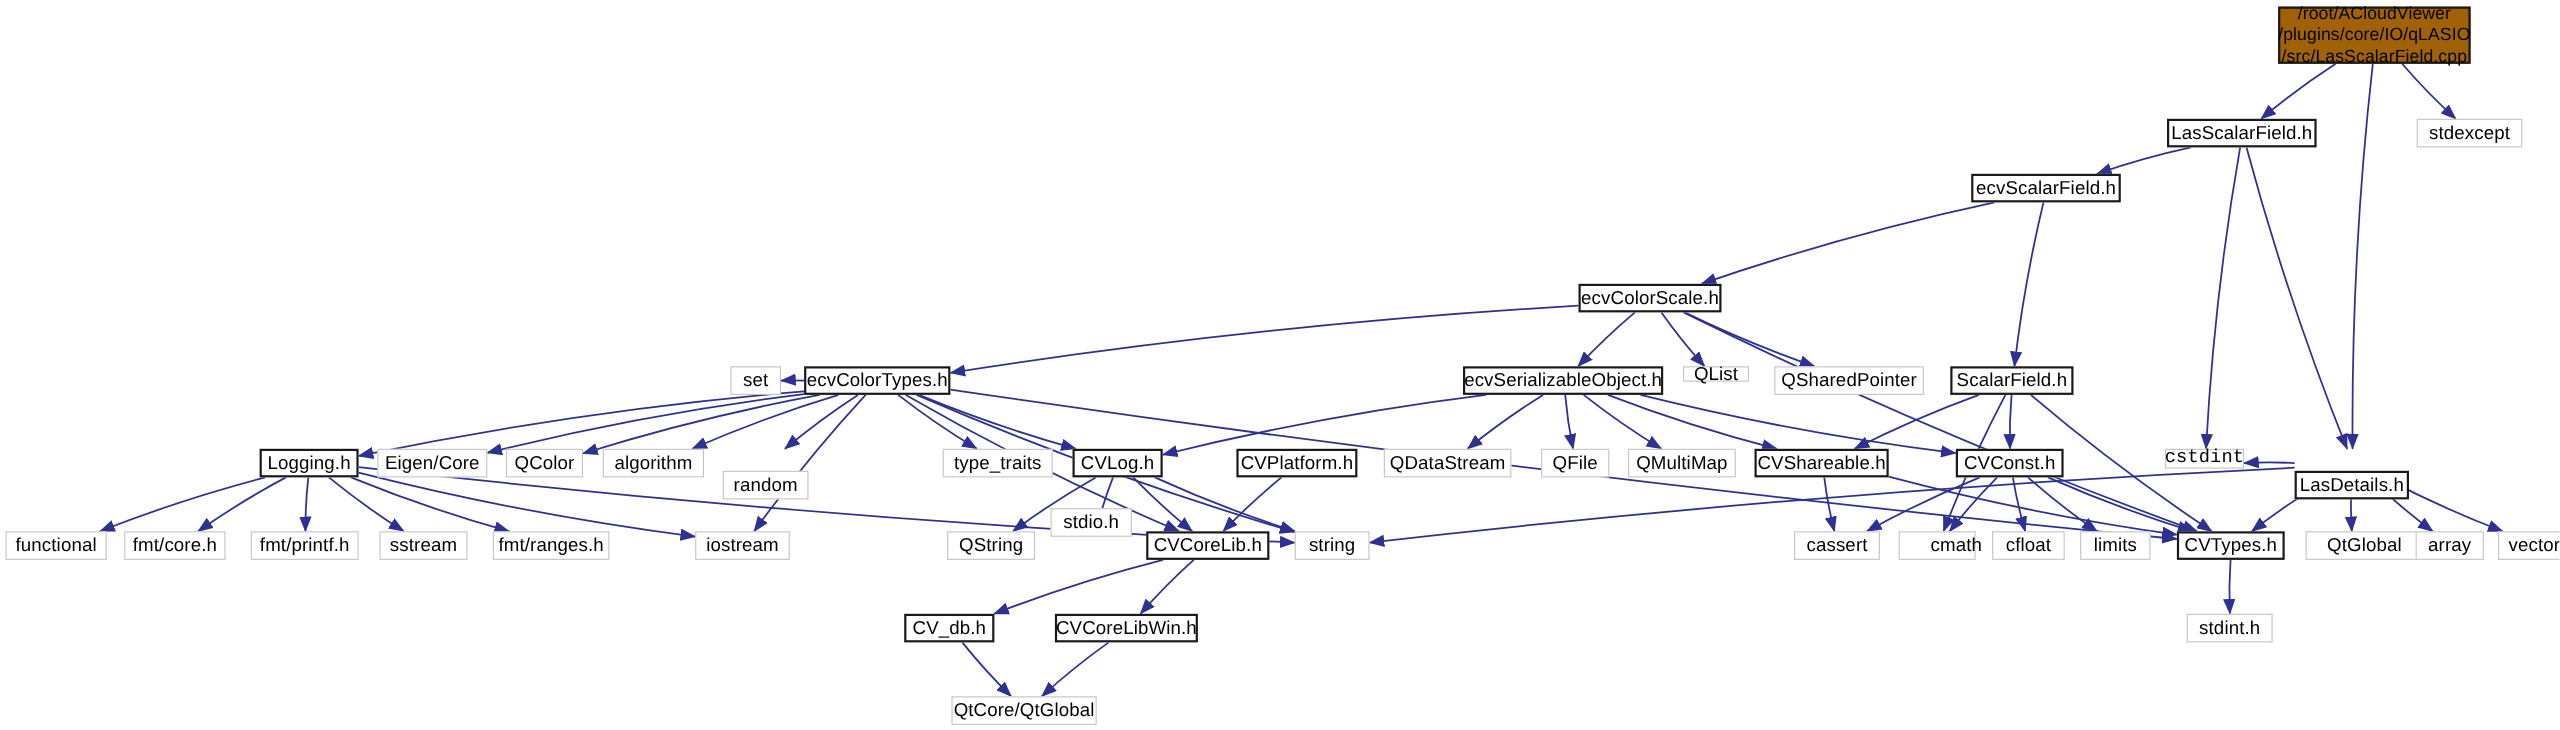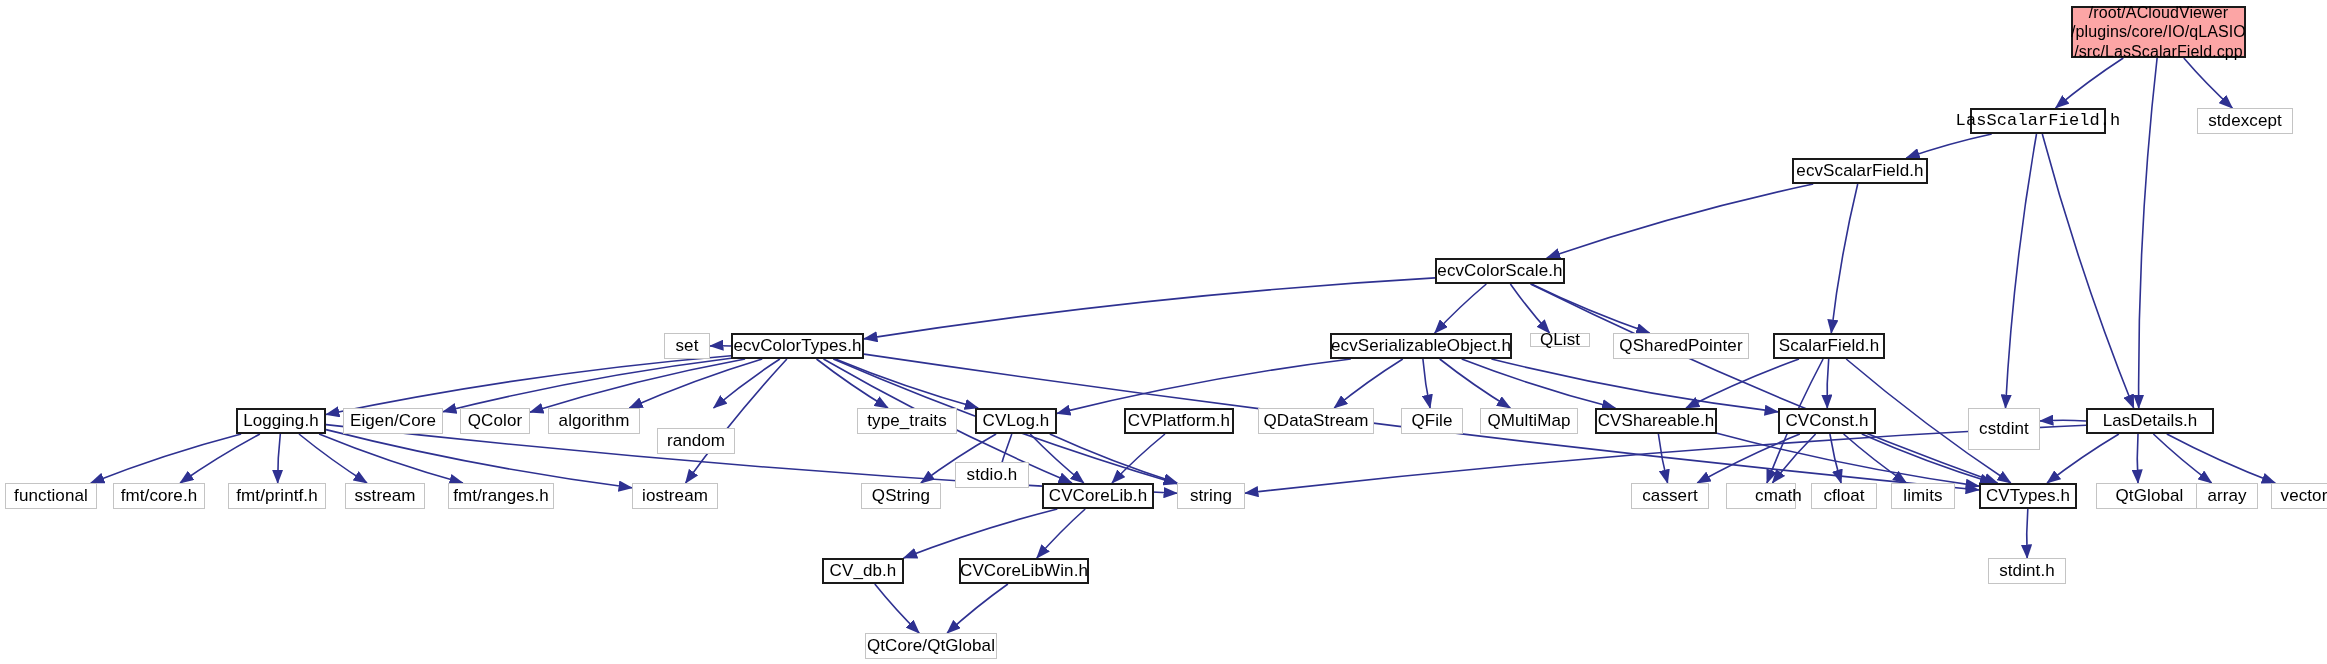--- a/index.html
+++ b/index.html
@@ -43,21 +43,21 @@
     font-size: 17px;
   }
   
   .node.hdr {
     border: 2px solid #1a1a1a;
     font-size: 17px;
   }
   
   .node.root {
     border: 2px solid #1a1a1a;
-    background: #fca5a5;
+    background: #a16207;
     font-size: 16px;
     line-height: 1.22;
     padding: 2px 6px;
   }
 </style>
 </head>
 <body>
 
 <div id="graph-root">
   <svg id="edge-layer" width="2327" height="664" viewBox="0 0 2327 664">
@@ -132,21 +132,21 @@
         <path d="M 2027.8 509.0 Q 2026.0 533.5 2027.2 558.0" fill="none" stroke="#2e3191" stroke-width="1.6" marker-end="url(#arrowhead)"></path>
         <path d="M 874.8 584.0 Q 895.5 609.8 919.2 633.0" fill="none" stroke="#2e3191" stroke-width="1.6" marker-end="url(#arrowhead)"></path>
         <path d="M 1007.9 584.0 Q 976.0 606.7 947.1 633.0" fill="none" stroke="#2e3191" stroke-width="1.6" marker-end="url(#arrowhead)"></path>
       </g>
   </svg>
   <div id="nodes">
       <div class="node root" style="left: 2071px; top: 6px; width: 175px; height: 52px;">/root/ACloudViewer
 /plugins/core/IO/qLASIO
 /src/LasScalarField.cpp</div>
       <div class="node sys" style="left: 2197px; top: 108px; width: 96px; height: 26px;">stdexcept</div>
-      <div class="node hdr" style="left: 1970px; top: 108px; width: 136px; height: 26px; font-family: Liberation Mono, monospace;">LasScalarField.h</div>
+      <div class="node hdr" style="left: 1970px; top: 108px; width: 136px; height: 26px;">LasScalarField.h</div>
       <div class="node hdr" style="left: 1792px; top: 158px; width: 136px; height: 26px;">ecvScalarField.h</div>
       <div class="node hdr" style="left: 1435px; top: 258px; width: 130px; height: 26px;">ecvColorScale.h</div>
       <div class="node hdr" style="left: 1330px; top: 333px; width: 182px; height: 26px;">ecvSerializableObject.h</div>
       <div class="node sys" style="left: 1530px; top: 333px; width: 60px; height: 14px;">QList</div>
       <div class="node sys" style="left: 1613px; top: 333px; width: 136px; height: 26px;">QSharedPointer</div>
       <div class="node hdr" style="left: 1773px; top: 333px; width: 112px; height: 26px;">ScalarField.h</div>
       <div class="node sys" style="left: 664px; top: 333px; width: 46px; height: 26px;">set</div>
       <div class="node hdr" style="left: 731px; top: 333px; width: 133px; height: 26px;">ecvColorTypes.h</div>
       <div class="node hdr" style="left: 236px; top: 408px; width: 90px; height: 26px;">Logging.h</div>
       <div class="node sys" style="left: 343px; top: 408px; width: 100px; height: 26px;">Eigen/Core</div>
@@ -154,22 +154,22 @@
       <div class="node sys" style="left: 548px; top: 408px; width: 92px; height: 26px;">algorithm</div>
       <div class="node sys" style="left: 657px; top: 408px; width: 78px; height: 26px; margin-top: 20px;">random</div>
       <div class="node sys" style="left: 857px; top: 408px; width: 100px; height: 26px;">type_traits</div>
       <div class="node hdr" style="left: 975px; top: 408px; width: 82px; height: 26px;">CVLog.h</div>
       <div class="node hdr" style="left: 1124px; top: 408px; width: 110px; height: 26px;">CVPlatform.h</div>
       <div class="node sys" style="left: 1258px; top: 408px; width: 116px; height: 26px;">QDataStream</div>
       <div class="node sys" style="left: 1401px; top: 408px; width: 62px; height: 26px;">QFile</div>
       <div class="node sys" style="left: 1480px; top: 408px; width: 98px; height: 26px;">QMultiMap</div>
       <div class="node hdr" style="left: 1595px; top: 408px; width: 122px; height: 26px;">CVShareable.h</div>
       <div class="node hdr" style="left: 1778px; top: 408px; width: 98px; height: 26px;">CVConst.h</div>
-      <div class="node sys" style="left: 1968px; top: 408px; width: 72px; height: 42px;">cstdint</div>
-      <div class="node hdr" style="left: 2086px; top: 408px; width: 128px; height: 26px;">LasDetails.h</div>
+      <div class="node sys" style="left: 1968px; top: 408px; width: 72px; height: 18px; font-family: Liberation Mono, monospace;">cstdint</div>
+      <div class="node hdr" style="left: 2086px; top: 428px; width: 104px; height: 26px;">LasDetails.h</div>
       <div class="node sys" style="left: 5px; top: 483px; width: 92px; height: 26px;">functional</div>
       <div class="node sys" style="left: 113px; top: 483px; width: 92px; height: 26px;">fmt/core.h</div>
       <div class="node sys" style="left: 228px; top: 483px; width: 98px; height: 26px;">fmt/printf.h</div>
       <div class="node sys" style="left: 345px; top: 483px; width: 80px; height: 26px;">sstream</div>
       <div class="node sys" style="left: 448px; top: 483px; width: 106px; height: 26px;">fmt/ranges.h</div>
       <div class="node sys" style="left: 632px; top: 483px; width: 86px; height: 26px;">iostream</div>
       <div class="node sys" style="left: 861px; top: 483px; width: 80px; height: 26px;">QString</div>
       <div class="node sys" style="left: 955px; top: 462px; width: 74px; height: 26px;">stdio.h</div>
       <div class="node hdr" style="left: 1042px; top: 483px; width: 112px; height: 26px;">CVCoreLib.h</div>
       <div class="node sys" style="left: 1177px; top: 483px; width: 68px; height: 26px;">string</div>

